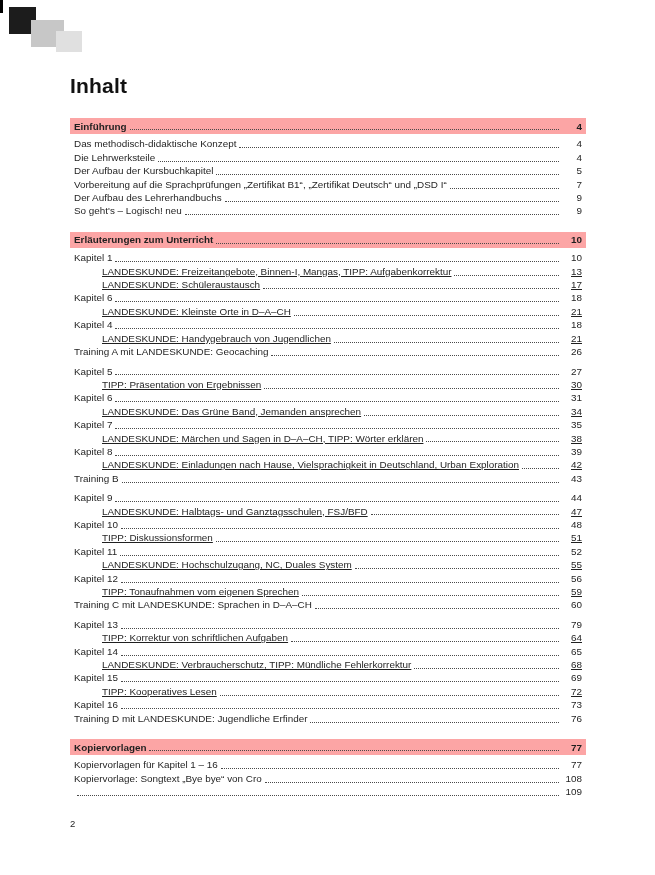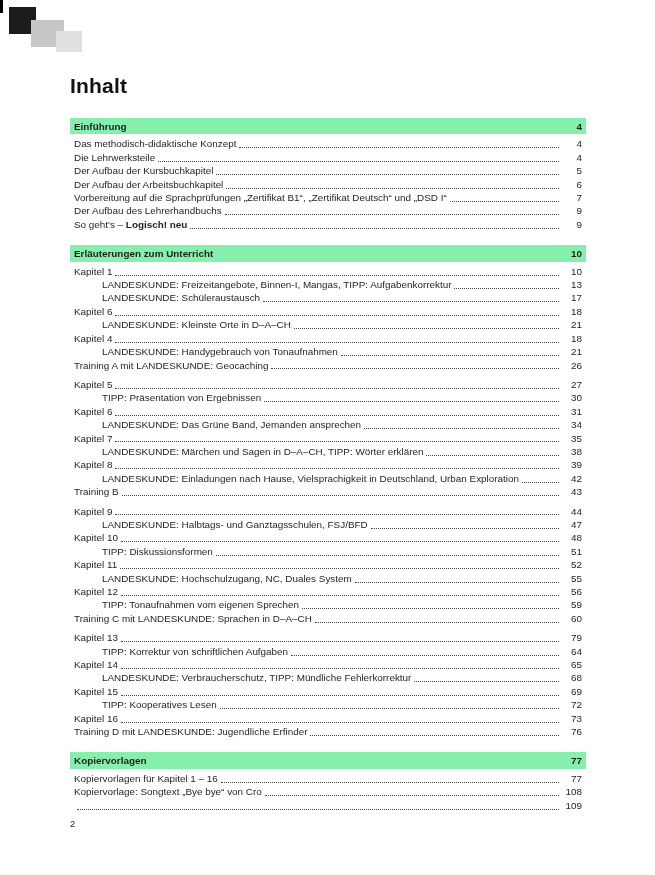--- a/index.html
+++ b/index.html
@@ -27,41 +27,40 @@
   }
 
   .toc-section { margin-bottom: 14px; }
 
   .row {
     display: flex;
     line-height: 13.4px;
     font-size: 9.9px;
     padding: 0 4px;
   }
-  .row.indent { padding-left: 32px; }
+  .row.indent { padding-left: 32px; text-decoration: underline; }
   .row.gap { margin-top: 6px; }
 
   .label { flex: 0 0 auto; white-space: nowrap; }
-  .label strong { font-weight: bold; }
+  .label strong { font-weight: normal; }
 
   .dots { flex: 1 1 auto; overflow: hidden; position: relative; min-width: 10px; }
   .dots::after {
     content: "";
     position: absolute; left: 3px; right: 3px; bottom: 2.5px;
     border-bottom: 1.4px dotted #4a4a4a;
   }
 
   .pageno { flex: 0 0 auto; min-width: 20px; text-align: right; }
 
   .header-row {
-    background: #86efac;
+    background: #fca5a5;
     font-weight: bold;
     padding: 1.5px 4px;
     margin-bottom: 3px;
-    align-items: flex-end;
   }
 
   .footer-pagenum {
     position: absolute; left: 70px; top: 818px;
     font-size: 9.5px; color: #1f1f1f;
   }
 </style>
 </head>
 <body>
 
@@ -89,25 +88,20 @@
             <span class="label">Die Lehrwerksteile</span>
             <span class="dots"></span>
             <span class="pageno">4</span>
           </div>
           <div class="row">
             <span class="label">Der Aufbau der Kursbuchkapitel</span>
             <span class="dots"></span>
             <span class="pageno">5</span>
           </div>
           <div class="row">
-            <span class="label">Der Aufbau der Arbeitsbuchkapitel</span>
-            <span class="dots"></span>
-            <span class="pageno">6</span>
-          </div>
-          <div class="row">
             <span class="label">Vorbereitung auf die Sprachprüfungen „Zertifikat B1“, „Zertifikat Deutsch“ und „DSD I“</span>
             <span class="dots"></span>
             <span class="pageno">7</span>
           </div>
           <div class="row">
             <span class="label">Der Aufbau des Lehrerhandbuchs</span>
             <span class="dots"></span>
             <span class="pageno">9</span>
           </div>
           <div class="row">
@@ -146,21 +140,21 @@
             <span class="label">LANDESKUNDE: Kleinste Orte in D–A–CH</span>
             <span class="dots"></span>
             <span class="pageno">21</span>
           </div>
           <div class="row">
             <span class="label">Kapitel 4</span>
             <span class="dots"></span>
             <span class="pageno">18</span>
           </div>
           <div class="row indent">
-            <span class="label">LANDESKUNDE: Handygebrauch von Tonaufnahmen</span>
+            <span class="label">LANDESKUNDE: Handygebrauch von Jugendlichen</span>
             <span class="dots"></span>
             <span class="pageno">21</span>
           </div>
           <div class="row">
             <span class="label">Training A mit LANDESKUNDE: Geocaching</span>
             <span class="dots"></span>
             <span class="pageno">26</span>
           </div>
           <div class="row gap">
             <span class="label">Kapitel 5</span>

